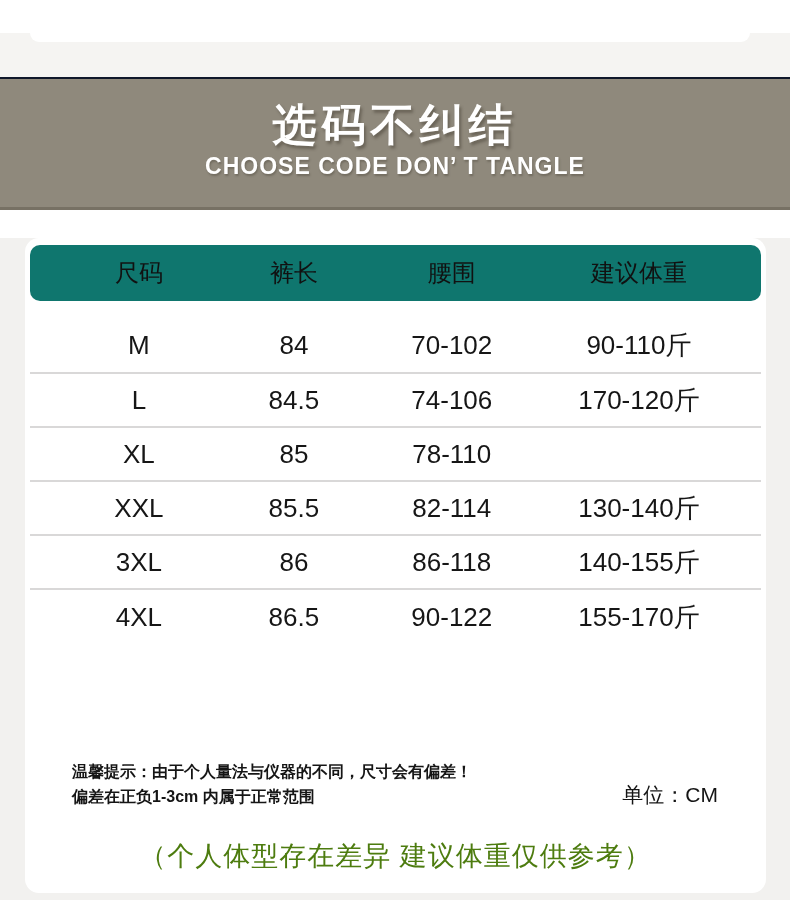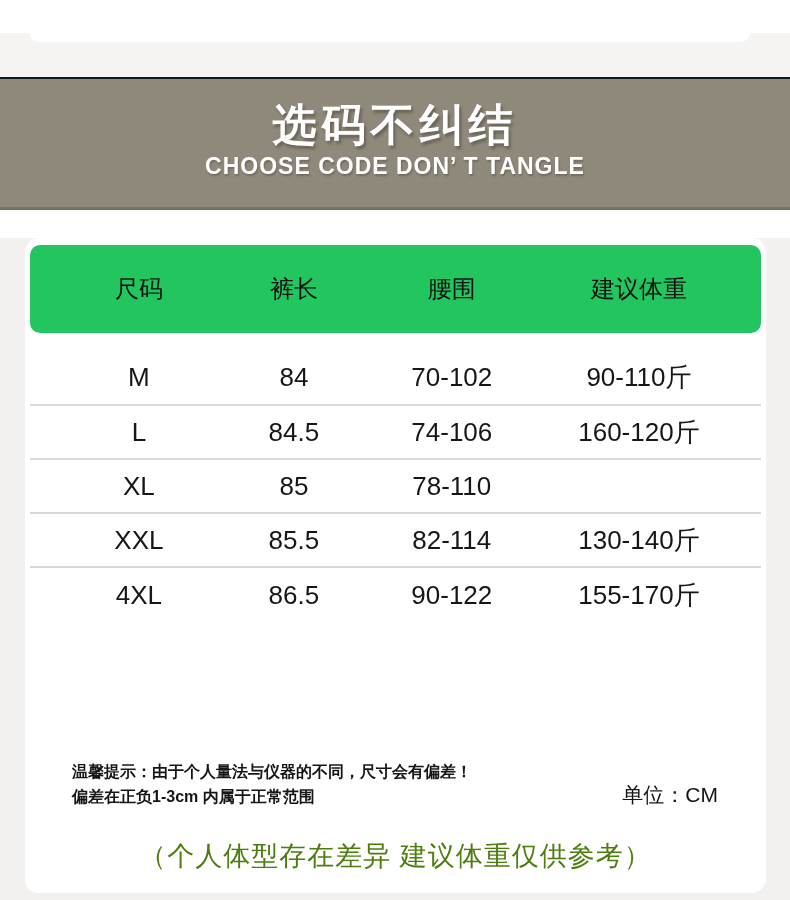--- a/index.html
+++ b/index.html
@@ -20,21 +20,21 @@
   .hero-subtitle{margin-top:3px;font-size:23px;font-weight:600;letter-spacing:1px;line-height:24px;
                  text-shadow:1px 2px 2px rgba(60,54,42,0.35);}
 
   
   .lower{position:absolute;top:238px;left:0;width:790px;height:662px;background:#f2f1ef;}
   .card{position:absolute;left:25px;top:0;width:741px;height:655px;background:#ffffff;
         border-radius:14px;}
 
   
   .tbl{position:absolute;left:5px;top:7px;width:731px;}
-  .thead{position:relative;height:88px;background:#22c55e;border-radius:10px;}
+  .thead{position:relative;height:56px;background:#0f766e;border-radius:10px;}
   .trow{position:relative;height:54px;border-bottom:2px solid #d9d8d8;box-sizing:border-box;}
   .trow.first{height:73px;}
   .trow.last{border-bottom:none;}
   .cell{position:absolute;top:50%;transform:translate(-50%,-50%);white-space:nowrap;}
   .thead .cell{font-size:24px;font-weight:500;color:#111111;}
   .trow .cell{font-size:26px;font-weight:500;color:#161616;}
   .trow.first .cell{top:62%;}
   .c1{left:14.9%;}
   .c2{left:36.1%;}
   .c3{left:57.7%;}
@@ -77,36 +77,42 @@
           <span class="cell c1">M</span>
           <span class="cell c2">84</span>
           <span class="cell c3">70-102</span>
           <span class="cell c4">90-110斤</span>
         </div>
 
         <div class="trow">
           <span class="cell c1">L</span>
           <span class="cell c2">84.5</span>
           <span class="cell c3">74-106</span>
-          <span class="cell c4">160-120斤</span>
+          <span class="cell c4">170-120斤</span>
         </div>
 
         <div class="trow">
           <span class="cell c1">XL</span>
           <span class="cell c2">85</span>
           <span class="cell c3">78-110</span>
         </div>
 
         <div class="trow">
           <span class="cell c1">XXL</span>
           <span class="cell c2">85.5</span>
           <span class="cell c3">82-114</span>
           <span class="cell c4">130-140斤</span>
         </div>
 
+        <div class="trow">
+          <span class="cell c1">3XL</span>
+          <span class="cell c2">86</span>
+          <span class="cell c3">86-118</span>
+          <span class="cell c4">140-155斤</span>
+        </div>
 
         <div class="trow last">
           <span class="cell c1">4XL</span>
           <span class="cell c2">86.5</span>
           <span class="cell c3">90-122</span>
           <span class="cell c4">155-170斤</span>
         </div>
       </div>
 
       <div class="tips">

